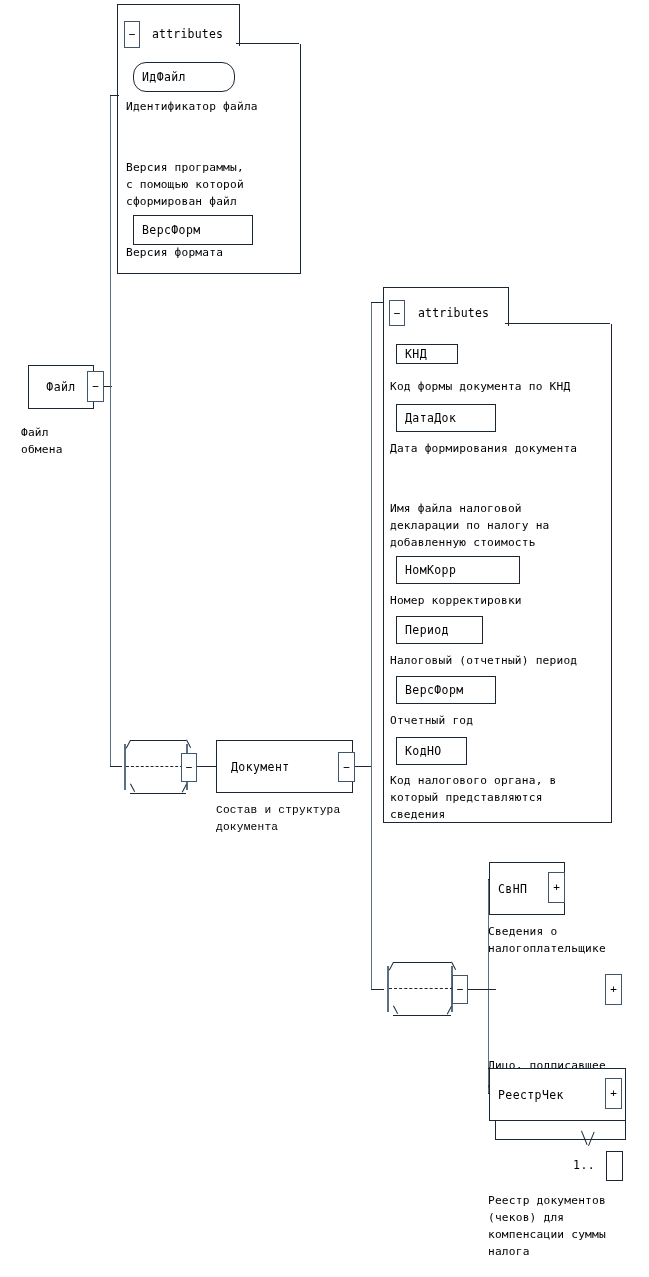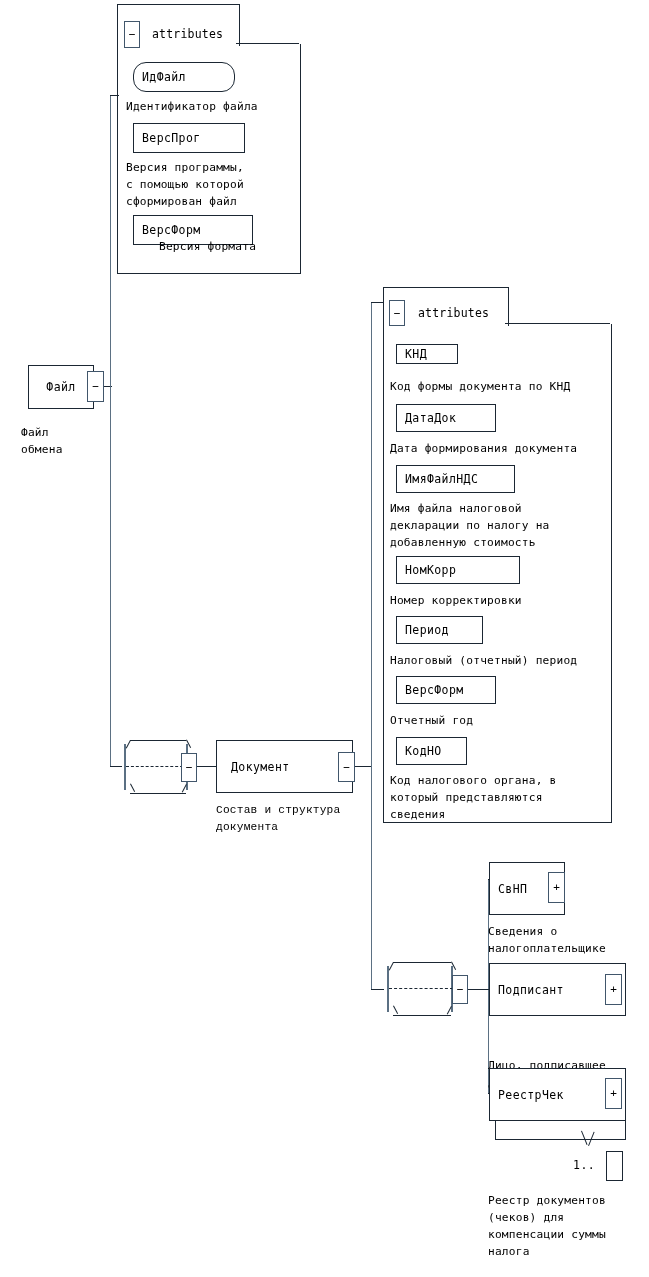--- a/index.html
+++ b/index.html
@@ -72,31 +72,28 @@
   <div class="tog" style="left:124px;top:21px;width:16px;height:27px;">
     <span>−</span>
   </div>
   <div class="cap" style="left:152px;top:21px;font-size:11.5px;line-height:27px;">attributes</div>
 
   <div class="ebox" style="left:133px;top:62px;width:102px;height:30px;border-radius:13px;">
     <span class="lbl">ИдФайл</span>
   </div>
   <div class="cap" style="left:126px;top:98px;">Идентификатор файла</div>
 
-  <div class="ebox" style="left:133px;top:123px;width:112px;height:30px;">
-    <span class="lbl">ВерсПрог</span>
-  </div>
   <div class="cap" style="left:126px;top:159px;">Версия программы,
 с помощью которой
 сформирован файл</div>
 
   <div class="ebox" style="left:133px;top:215px;width:120px;height:30px;">
     <span class="lbl">ВерсФорм</span>
   </div>
-  <div class="cap" style="left:126px;top:238px;margin-left:33px;">Версия формата</div>
+  <div class="cap" style="left:126px;top:244px;">Версия формата</div>
 
   <div class="ebox" style="left:28px;top:365px;width:66px;height:44px;">
     <span class="lbl" style="width:100%;text-align:center;padding-left:0;">Файл</span>
   </div>
   <div class="tog" style="left:87px;top:371px;width:17px;height:31px;">
     <span>−</span>
   </div>
   <div class="cap" style="left:21px;top:424px;">Файл
 обмена</div>
 
@@ -166,23 +163,20 @@
   <div class="ebox" style="left:396px;top:344px;width:62px;height:20px;">
     <span class="lbl">КНД</span>
   </div>
   <div class="cap" style="left:390px;top:378px;">Код формы документа по КНД</div>
 
   <div class="ebox" style="left:396px;top:404px;width:100px;height:28px;">
     <span class="lbl">ДатаДок</span>
   </div>
   <div class="cap" style="left:390px;top:440px;">Дата формирования документа</div>
 
-  <div class="ebox" style="left:396px;top:465px;width:119px;height:28px;">
-    <span class="lbl">ИмяФайлНДС</span>
-  </div>
   <div class="cap" style="left:390px;top:500px;">Имя файла налоговой
 декларации по налогу на
 добавленную стоимость</div>
 
   <div class="ebox" style="left:396px;top:556px;width:124px;height:28px;">
     <span class="lbl">НомКорр</span>
   </div>
   <div class="cap" style="left:390px;top:592px;">Номер корректировки</div>
 
   <div class="ebox" style="left:396px;top:616px;width:87px;height:28px;">
@@ -226,23 +220,20 @@
 
   <div class="ebox" style="left:489px;top:862px;width:76px;height:53px;">
     <span class="lbl">СвНП</span>
   </div>
   <div class="tog" style="left:548px;top:872px;width:17px;height:31px;">
     <span>+</span>
   </div>
   <div class="cap" style="left:488px;top:923px;">Сведения о
 налогоплательщике</div>
 
-  <div class="ebox" style="left:489px;top:963px;width:137px;height:53px;">
-    <span class="lbl">Подписант</span>
-  </div>
   <div class="tog" style="left:605px;top:974px;width:17px;height:31px;">
     <span>+</span>
   </div>
   <div class="cap" style="left:488px;top:1025px;margin-top:32px;">Лицо, подписавшее
 документ</div>
 
   <div class="ebox" style="left:489px;top:1068px;width:137px;height:53px;">
     <span class="lbl">РеестрЧек</span>
   </div>
   <div class="tog" style="left:605px;top:1078px;width:17px;height:31px;">

